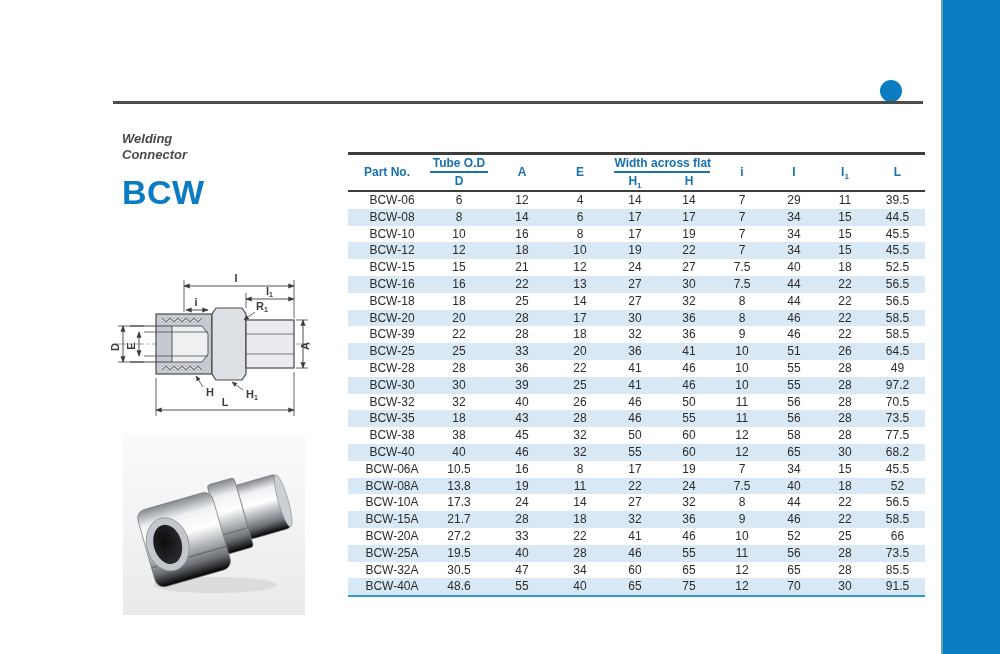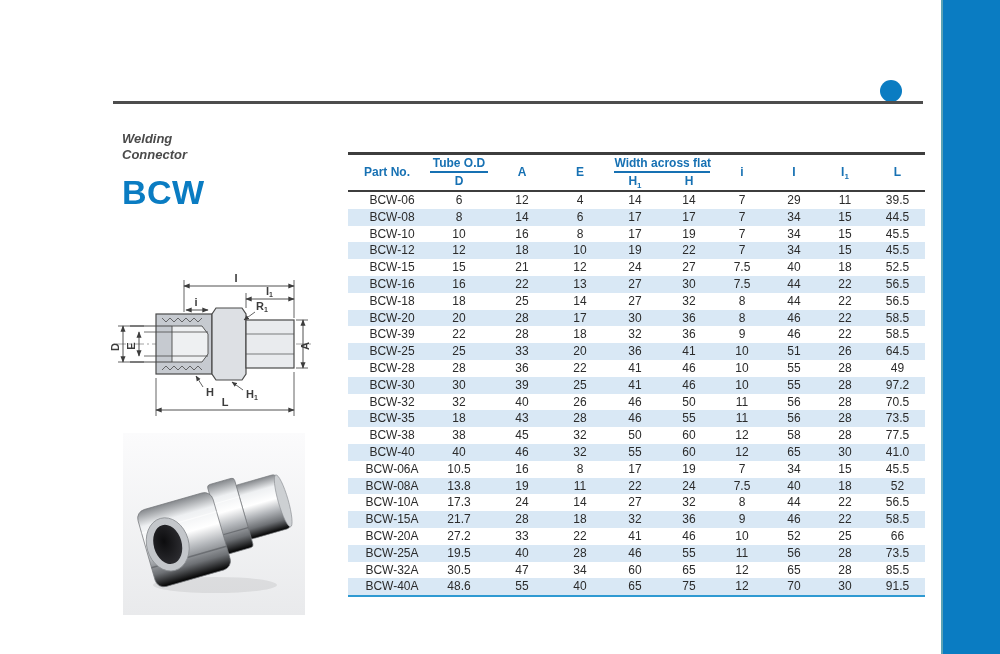--- a/index.html
+++ b/index.html
@@ -401,21 +401,21 @@
           <tr class="alt">
             <td class="part">BCW-40</td>
             <td>40</td>
             <td>46</td>
             <td>32</td>
             <td>55</td>
             <td>60</td>
             <td>12</td>
             <td>65</td>
             <td>30</td>
-            <td>41.0</td>
+            <td>68.2</td>
           </tr>
           <tr>
             <td class="part">BCW-06A</td>
             <td>10.5</td>
             <td>16</td>
             <td>8</td>
             <td>17</td>
             <td>19</td>
             <td>7</td>
             <td>34</td>

